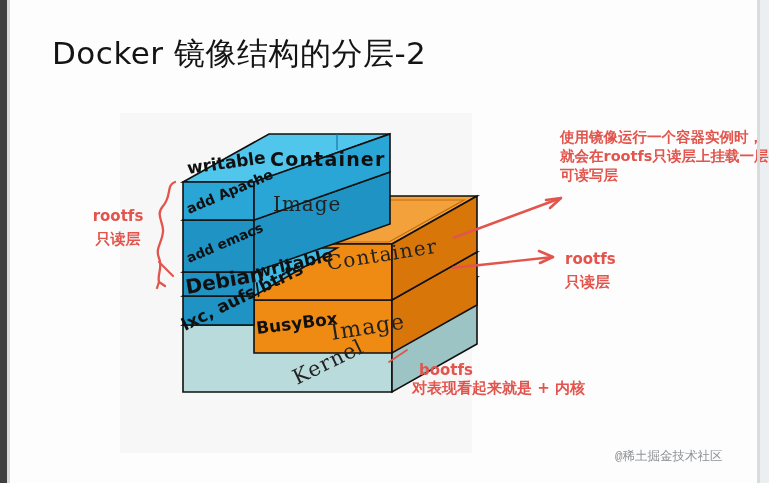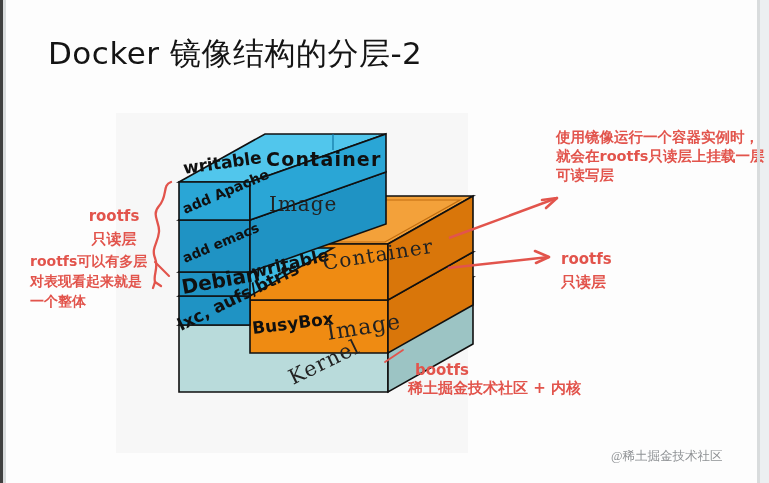--- a/index.html
+++ b/index.html
@@ -5,21 +5,21 @@
   html,body{margin:0;padding:0;}
   body{
     width:769px;height:483px;overflow:hidden;
     background:#ffffff;
     font-family:"Liberation Sans","DejaVu Sans",sans-serif;
   }
   .page{
     position:relative;width:769px;height:483px;
     background:#fdfdfd;
     box-sizing:border-box;
-    border-left:3px solid #404040;
+    border-left:7px solid #404040;
     border-right:9px solid #eceff1;
   }
   .page:before{
     content:"";position:absolute;left:0;top:0;width:3px;height:483px;
     background:#d9dcdd;
   }
   .page:after{
     content:"";position:absolute;right:0;top:0;width:3px;height:483px;
     background:#d9dcdd;
   }
@@ -52,21 +52,21 @@
   .anno-left-rootfs{left:75px;top:205px;font-size:15px;line-height:1.5;text-align:center;width:72px;}
   .anno-left-multi{left:27px;top:252px;font-size:14px;line-height:1.42;width:152px;}
   .anno-bootfs{left:412px;top:350px;font-size:15px;margin-top:11px;}
   .anno-bootload{left:405px;top:379px;font-size:15px;}
   .anno-shared{left:394px;top:405px;font-size:15px;line-height:1.45;width:230px;}
 
   
   .watermark{
     position:absolute;left:608px;top:448px;
     font-size:12.5px;color:#8e9194;
-    font-family:Liberation Serif, serif;
+    font-family:Liberation Mono, monospace;
   }
 
   
   .lbl-bold{font-family:"DejaVu Sans","Liberation Sans",sans-serif;font-weight:700;fill:#101010;}
   .lbl-serif{font-family:"DejaVu Serif","Liberation Serif",serif;fill:#222;}
 </style>
 </head>
 <body>
 
 <div class="page">
@@ -160,21 +160,18 @@
 
   </svg>
 
   <div class="anno anno-tr">使用镜像运行一个容器实例时，
 就会在rootfs只读层上挂载一层
 可读写层</div>
   <div class="anno anno-right-rootfs">rootfs
 只读层</div>
   <div class="anno anno-left-rootfs">rootfs
 只读层</div>
-  <div class="anno anno-left-multi">rootfs可以有多层
-对表现看起来就是
-一个整体</div>
   <div class="anno anno-bootfs">bootfs</div>
-  <div class="anno anno-bootload">稀土掘金技术社区 + 内核</div>
+  <div class="anno anno-bootload">对表现看起来就是 + 内核</div>
 
   <div class="watermark">@稀土掘金技术社区</div>
 
 </div>
 
 </body></html>

